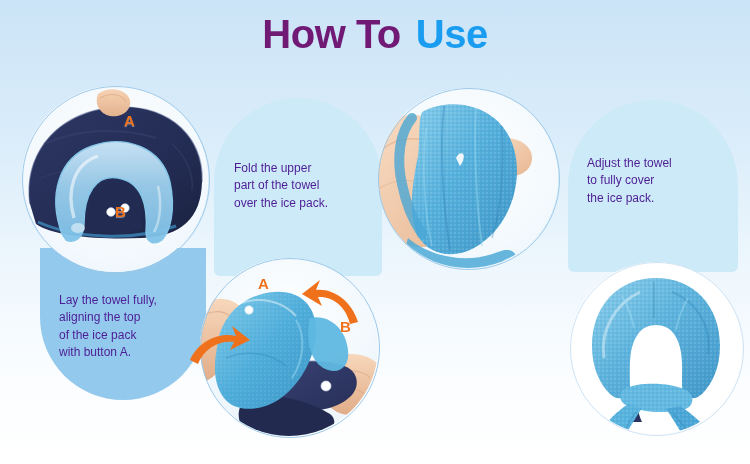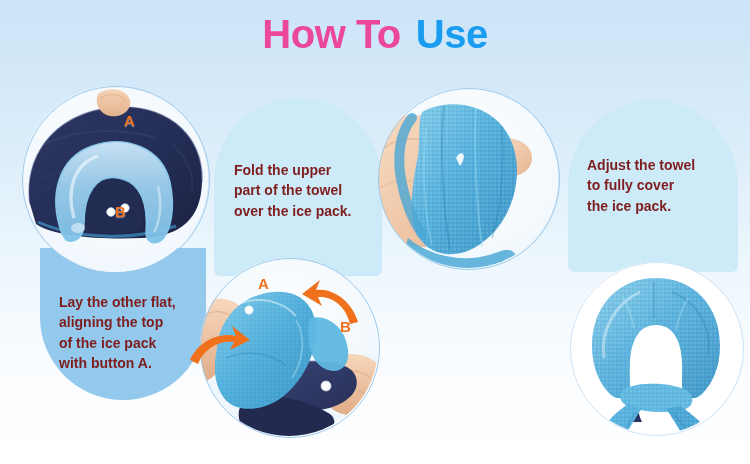--- a/index.html
+++ b/index.html
@@ -9,28 +9,28 @@
     background:linear-gradient(180deg,#cbe4f7 0%,#d9ecfa 28%,#eef7fd 58%,#fbfdff 82%,#ffffff 100%);
     position:relative;
   }
   .stage{position:absolute;inset:0;}
 
   
   .title{
     position:absolute;left:0;right:0;top:14px;text-align:center;
     font-size:40px;font-weight:bold;letter-spacing:-0.5px;line-height:1;
   }
-  .title .t1{color:#ec4899;}
+  .title .t1{color:#701a75;}
   .title .t2{color:#1a9cf0;margin-left:15px;}
 
   
   .panel{position:absolute;}
   .panel .ptext{
     position:absolute;left:0;right:0;
-    font-size:14px;font-weight:bold;color:#7f1d1d;line-height:1.45;
+    font-size:12px;font-weight:normal;color:#4c1d95;line-height:1.45;
     white-space:pre-line;
   }
   
   #panel1{left:40px;top:248px;width:166px;height:152px;
     background:#93c9ec;border-radius:0 0 83px 83px;}
   #panel1 .ptext{top:44px;left:19px;}
   
   #panel2{left:214px;top:98px;width:168px;height:178px;
     background:#cdeaf8;border-radius:84px 84px 6px 6px;}
   #panel2 .ptext{top:62px;left:20px;}
@@ -66,21 +66,21 @@
 </head>
 <body>
 
 <div class="stage">
 
   <div class="title">
     <span class="t1">How To</span><span class="t2">Use</span>
   </div>
 
   <div class="panel" id="panel1">
-    <div class="ptext">Lay the other flat,
+    <div class="ptext">Lay the towel fully,
 aligning the top
 of the ice pack
 with button A.</div>
   </div>
   <div class="panel" id="panel2">
     <div class="ptext">Fold the upper
 part of the towel
 over the ice pack.</div>
   </div>
   <div class="panel" id="panel4">

